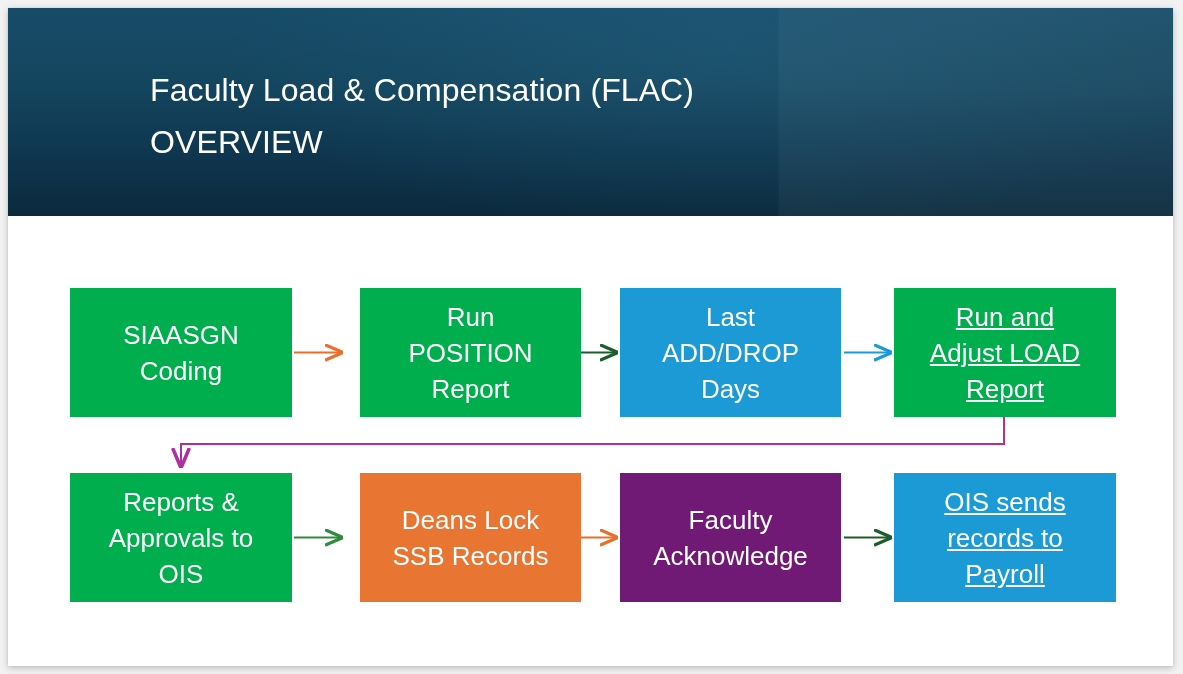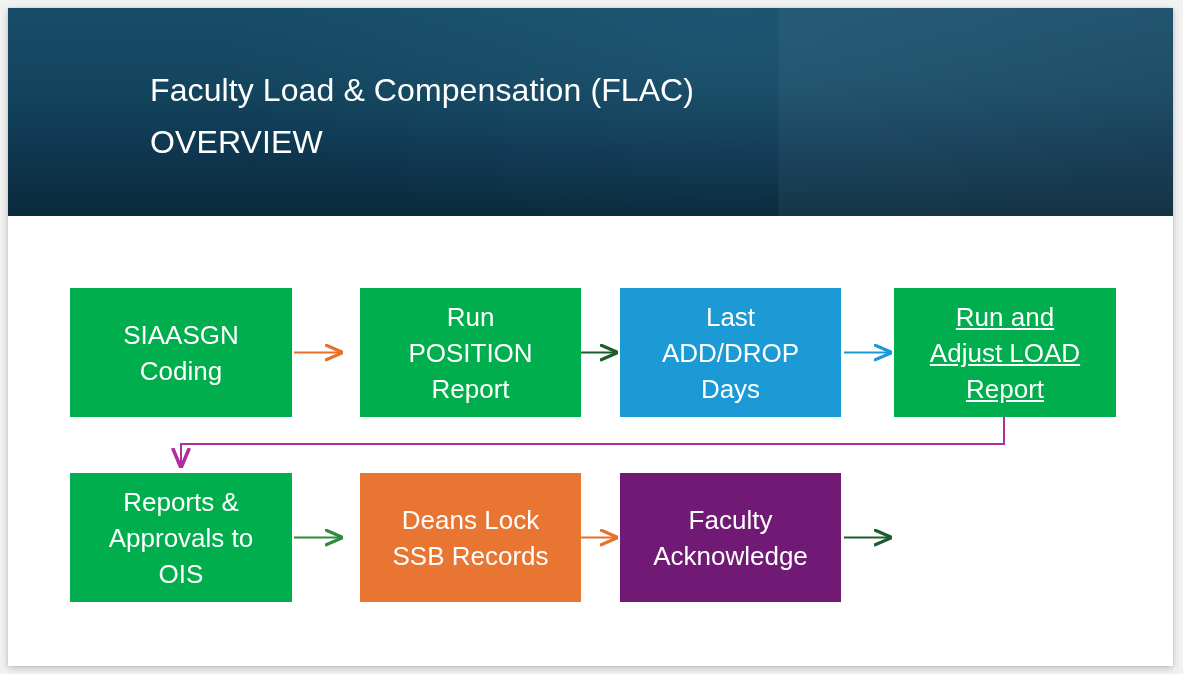--- a/index.html
+++ b/index.html
@@ -170,15 +170,18 @@
     <div class="node row2 col1" style="background:#00ae4d">Reports &amp;
 Approvals to
 OIS</div>
 
     <div class="node row2 col2" style="background:#e87531">Deans Lock
 SSB Records</div>
 
     <div class="node row2 col3" style="background:#701a75">Faculty
 Acknowledge</div>
 
+    <div class="node row2 col4" style="background:#1b9ad6">OIS sends
+records to
+Payroll</div>
 
   </div>
 </div>
 
 </body></html>

